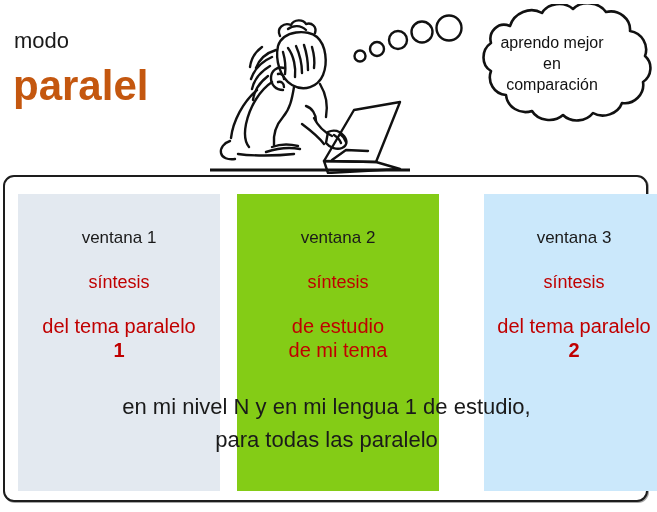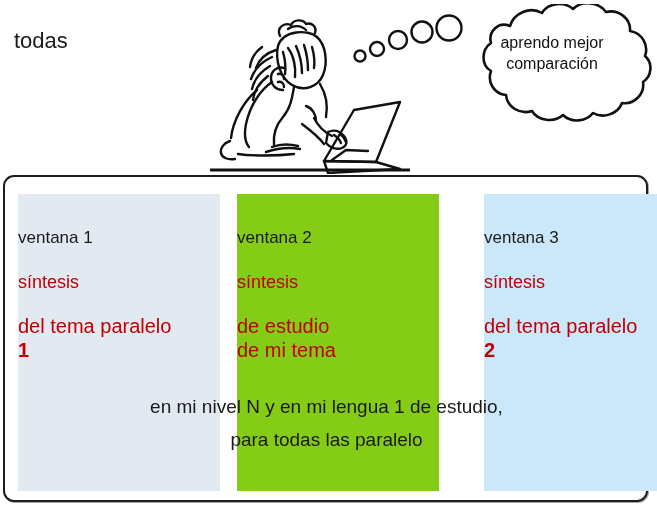--- a/index.html
+++ b/index.html
@@ -82,20 +82,21 @@
     top: 17px;
     height: 297px;
   }
   #column-1 { left: 13px;  width: 202px; background: #e3e9f0; }
   #column-2 { left: 232px; width: 202px; background: #84cc16; }
   #column-3 { left: 450px; width: 180px; background: #cbe8fb; margin-left: 29px; }
 
   .col-text {
     position: absolute;
     left: 0; right: 0;
+    text-align: center;
   }
   .col-window {
     top: 34px;
     font-size: 17px;
     color: #1a1a1a;
   }
   .col-synth {
     top: 78px;
     font-size: 18px;
     font-weight: normal;
@@ -108,33 +109,34 @@
     color: #c00000;
   }
   .col-sub .emph { font-weight: bold; }
   .col-sub span { display: block; }
 
   #caption {
     position: absolute;
     left: 13px; top: 213px;
     width: 617px;
     text-align: center;
-    font-size: 19px;
+    font-size: 22px;
     line-height: 33px;
     color: #1a1a1a;
     pointer-events: none;
   }
   #caption span { display: block; }
 </style>
 </head>
 <body>
 
 <div id="header-area">
 
-  <div id="title-modo">todas</div>
+  <div id="title-modo">modo</div>
+  <div id="title-paralel">paralel</div>
 
   <svg id="illustration" viewBox="0 0 200 172" xmlns="http://www.w3.org/2000/svg">
     <g fill="none" stroke="#111111" stroke-width="2.4" stroke-linecap="round" stroke-linejoin="round">
 
       <path d="M70 34 c-4 -8 4 -14 11 -11 c3 -6 12 -6 15 -1 c6 -2 11 3 9 9"></path>
       <path d="M78 27 c5 -4 13 -4 18 1"></path>
 
       <path d="M68 44 c-3 14 2 32 14 39 c12 7 26 2 31 -10 c5 -12 3 -30 -6 -38 c-9 -8 -34 -7 -39 9z"></path>
 
       <path d="M78 46 c6 8 8 20 7 29"></path>
@@ -195,20 +197,21 @@
   <svg id="thought-cloud" viewBox="0 0 205 128" xmlns="http://www.w3.org/2000/svg">
     <path d="M62 22 c4 -13 20 -20 32 -13 c6 -10 22 -12 31 -4 c9 -9 26 -7 33 3
              c13 -3 25 7 24 19 c12 2 19 14 15 25 c8 7 7 20 -2 26 c2 12 -9 23 -21 21
              c-4 11 -19 16 -29 10 c-7 9 -22 10 -30 2 c-9 8 -25 6 -31 -4
              c-12 4 -25 -4 -26 -16 c-12 -1 -19 -13 -15 -24 c-10 -6 -10 -21 0 -28
              c-3 -11 7 -22 19 -17z" fill="#ffffff" stroke="#111111" stroke-width="2.6" stroke-linejoin="round"></path>
   </svg>
 
   <div id="cloud-text">
     <span>aprendo  mejor</span>
+    <span>en</span>
     <span>comparación</span>
   </div>
 </div>
 
 <div id="panel">
 
   <div class="column" id="column-1">
     <div class="col-text col-window">ventana 1</div>
     <div class="col-text col-synth">síntesis</div>
     <div class="col-text col-sub">

